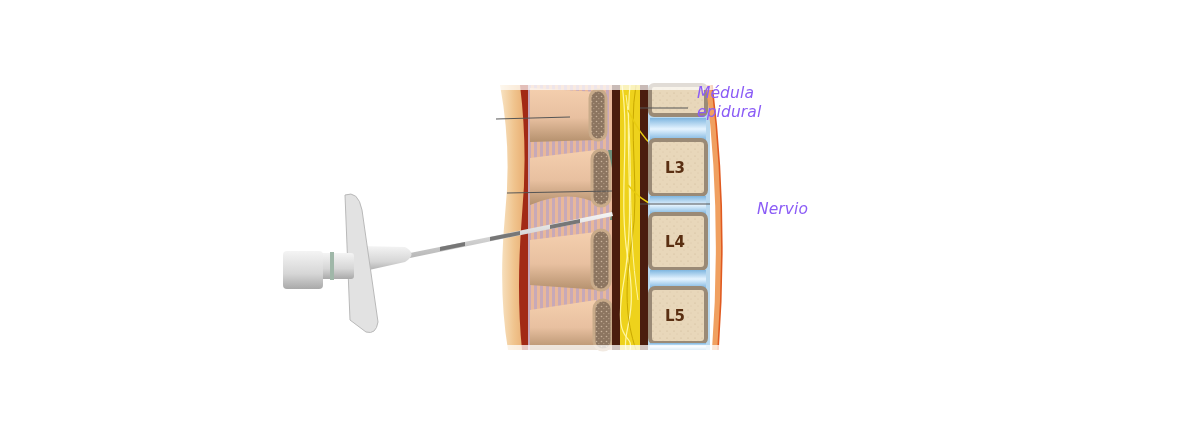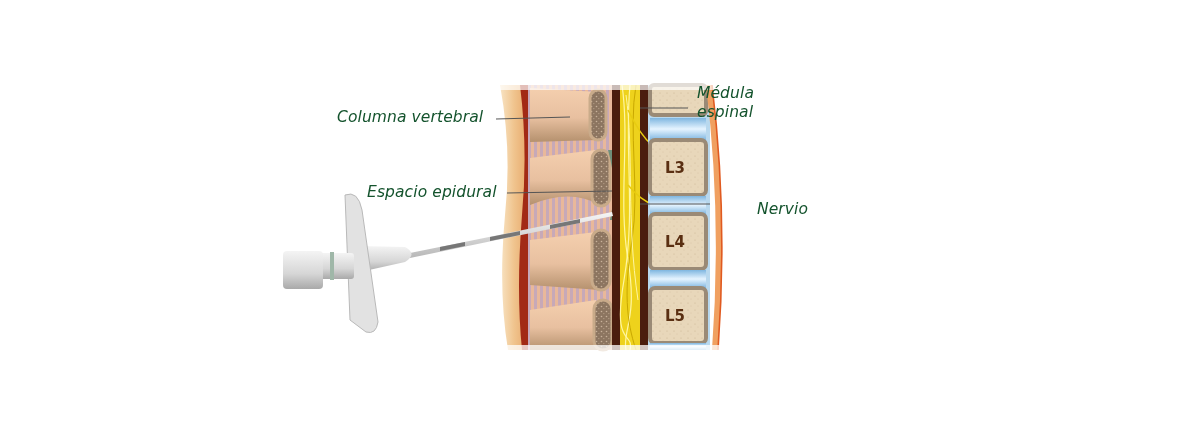--- a/index.html
+++ b/index.html
@@ -1,18 +1,18 @@
 <!DOCTYPE html>
 <html><head>
 <meta charset="utf-8">
 <style>
   html, body { margin: 0; padding: 0; }
   body { width: 1200px; height: 445px; background: #ffffff; position: relative; overflow: hidden; font-family: "DejaVu Sans", sans-serif; }
   .canvas { position: absolute; left: 0; top: 0; width: 1200px; height: 445px; }
-  .label { position: absolute; font-style: italic; font-size: 15.5px; color: #14532d; white-space: nowrap; letter-spacing: 0.1px; }
+  .label { position: absolute; font-style: italic; font-size: 15.5px; color: #8b5cf6; white-space: nowrap; letter-spacing: 0.1px; }
   .vlabel { font-family: "DejaVu Sans", sans-serif; font-weight: bold; font-size: 15px; fill: #5a2f12; }
 </style>
 </head>
 <body>
 
 <div class="canvas">
   <svg width="1200" height="445" viewBox="0 0 1200 445">
     <defs>
       <linearGradient id="skinGrad" x1="0" x2="1" y1="0" y2="0">
         <stop offset="0" stop-color="#f8e4c4"></stop>
@@ -131,18 +131,16 @@
 
     <g stroke="#555" stroke-width="1">
       <line x1="496" y1="119" x2="570" y2="117"></line>
       <line x1="507" y1="193" x2="612" y2="191"></line>
       <line x1="640" y1="108" x2="688" y2="108"></line>
       <line x1="640" y1="204" x2="710" y2="204"></line>
     </g>
   </svg>
 
   
-  <div class="label" style="left:337px; top:108px;">Columna vertebral</div>
-  <div class="label" style="left:367px; top:183px;">Espacio epidural</div>
   <div class="label" style="left:697px; top:84px;">Médula</div>
-  <div class="label" style="left:697px; top:103px;">espinal</div>
+  <div class="label" style="left:697px; top:103px;">epidural</div>
   <div class="label" style="left:717px; top:200px;margin-left:40px;">Nervio</div>
 </div>
 
 </body></html>

